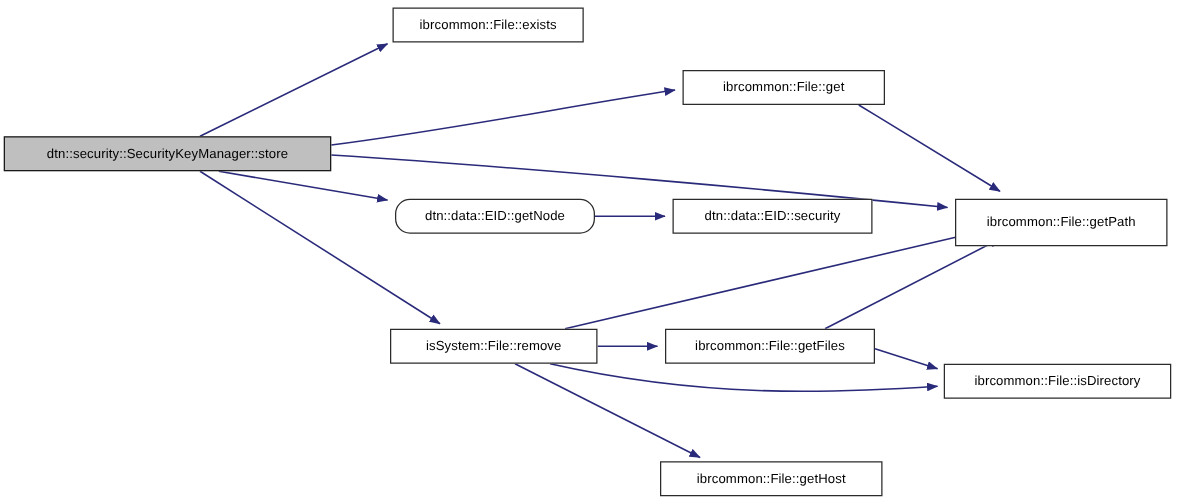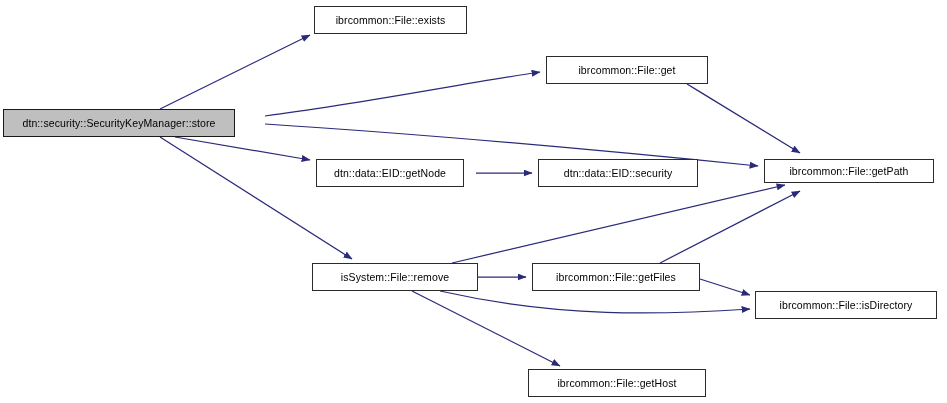--- a/index.html
+++ b/index.html
@@ -90,41 +90,41 @@
       <path d="M 412,291 L 560,366"></path>
 
       <path d="M 660,263 L 800,191"></path>
 
       <path d="M 700,279 L 750,295"></path>
     </g>
   </svg>
 
   <div id="node-layer">
 
-    <div class="node highlight" style="left:3px; top:109px; width:232px; height:28px;">
+    <div class="node highlight" style="left:3px; top:109px; width:262px; height:28px;">
       <span class="node-label">dtn::security::SecurityKeyManager::store</span>
     </div>
 
     <div class="node" style="left:314px; top:6px; width:153px; height:28px;">
       <span class="node-label">ibrcommon::File::exists</span>
     </div>
 
     <div class="node" style="left:546px; top:56px; width:162px; height:28px;">
       <span class="node-label">ibrcommon::File::get</span>
     </div>
 
-    <div class="node" style="left:316px; top:159px; width:148px; height:28px;">
+    <div class="node" style="left:316px; top:159px; width:160px; height:28px;border-radius:12px;">
       <span class="node-label">dtn::data::EID::getNode</span>
     </div>
 
     <div class="node" style="left:538px; top:159px; width:160px; height:28px;">
       <span class="node-label">dtn::data::EID::security</span>
     </div>
 
-    <div class="node" style="left:764px; top:159px; width:170px; height:24px;">
+    <div class="node" style="left:764px; top:159px; width:170px; height:38px;">
       <span class="node-label">ibrcommon::File::getPath</span>
     </div>
 
     <div class="node" style="left:312px; top:263px; width:166px; height:28px;">
       <span class="node-label">isSystem::File::remove</span>
     </div>
 
     <div class="node" style="left:532px; top:263px; width:168px; height:28px;">
       <span class="node-label">ibrcommon::File::getFiles</span>
     </div>

